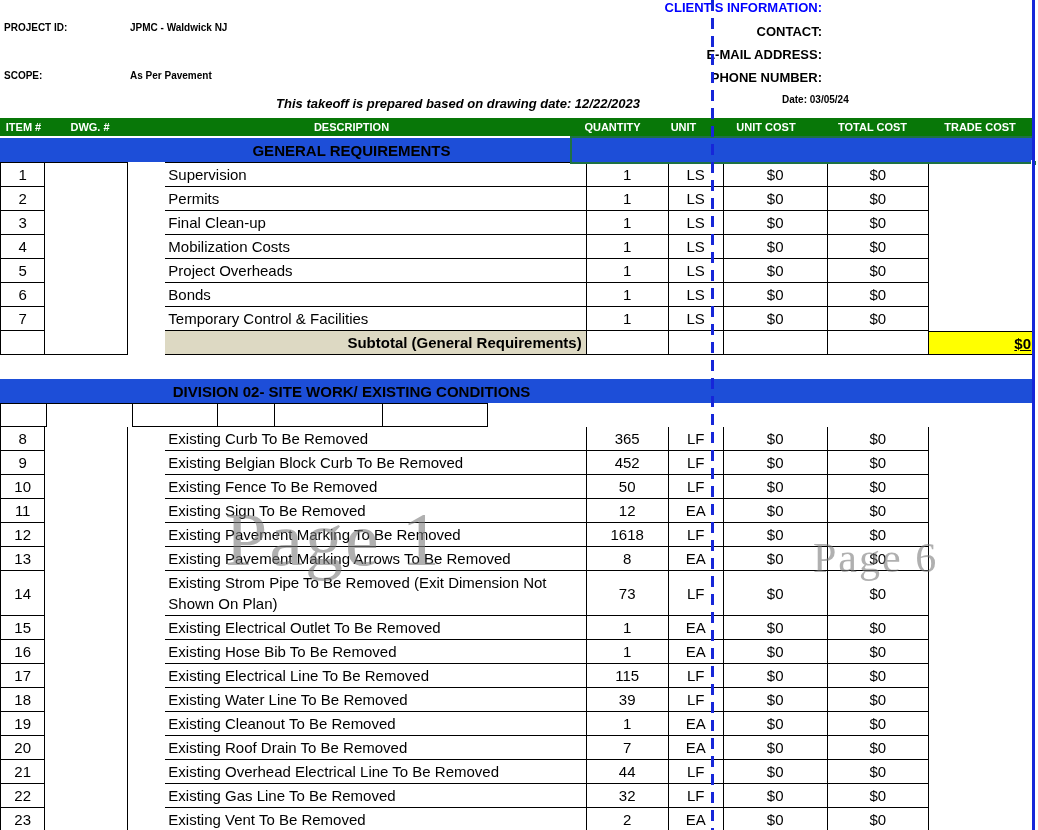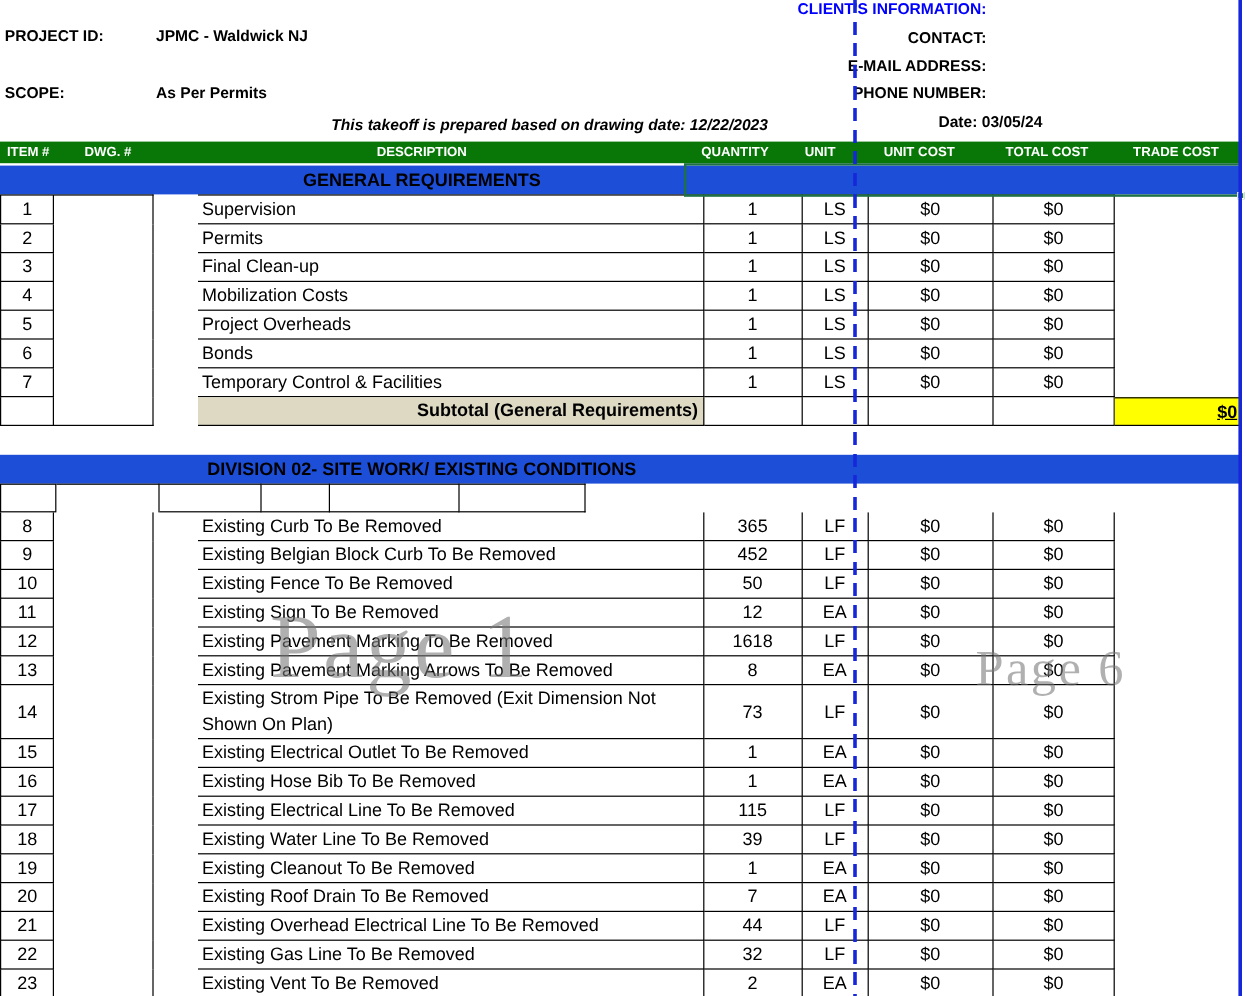--- a/index.html
+++ b/index.html
@@ -2,21 +2,21 @@
 <html><head>
 <meta charset="utf-8">
 <style>
   * { margin:0; padding:0; box-sizing:border-box; }
   body { background:#fff; }
   #sheet {
     position:relative; width:1038px; height:830px; overflow:hidden;
     background:#fff; font-family:"Liberation Sans", sans-serif; color:#000;
   }
   
-  .hdr { position:absolute; font-size:13px; font-weight:bold; white-space:nowrap; }
+  .hdr { position:absolute; font-size:10px; font-weight:bold; white-space:nowrap; }
   .hdr.blue { color:#0000ff; }
   .right-box { position:absolute; left:600px; width:222px; text-align:right; font-size:13px; font-weight:bold; }
   .takeoff-note { position:absolute; left:258px; top:96px; width:400px; text-align:center;
                   font-size:13px; font-weight:bold; font-style:italic; }
   
   #table-block { position:absolute; left:0; top:118px; width:1035px; }
   .hrow { display:flex; height:18px; background:#087708; align-items:center; }
   .hrow .hc { color:#fff; font-size:11px; font-weight:bold; text-align:center; }
   .row { position:relative; display:flex; width:1035px; }
   .row.band { height:24px; background:#1d4ed8; margin-top:0; }
@@ -58,21 +58,21 @@
   .wm.p6 { left:813px; top:534px; font-size:42px; }
 </style>
 </head>
 <body>
 
 <div id="sheet">
 
   <div class="hdr" style="left:4px; top:22px;">PROJECT ID:</div>
   <div class="hdr" style="left:130px; top:22px;">JPMC - Waldwick NJ</div>
   <div class="hdr" style="left:4px; top:70px;">SCOPE:</div>
-  <div class="hdr" style="left:130px; top:70px;">As Per Permits</div>
+  <div class="hdr" style="left:130px; top:70px;">As Per Pavement</div>
   <div class="takeoff-note">This takeoff is prepared based on drawing date:  12/22/2023</div>
 
   <div class="right-box hdr blue" style="top:0px;">CLIENT'S INFORMATION:</div>
   <div class="right-box" style="top:24px;">CONTACT:</div>
   <div class="right-box" style="top:47px;">E-MAIL ADDRESS:</div>
   <div class="right-box" style="top:70px;">PHONE NUMBER:</div>
   <div class="hdr" style="left:782px; top:94px;">Date: 03/05/24</div>
 
   <div id="table-block">
     <div class="hrow" id="col-header-row">

